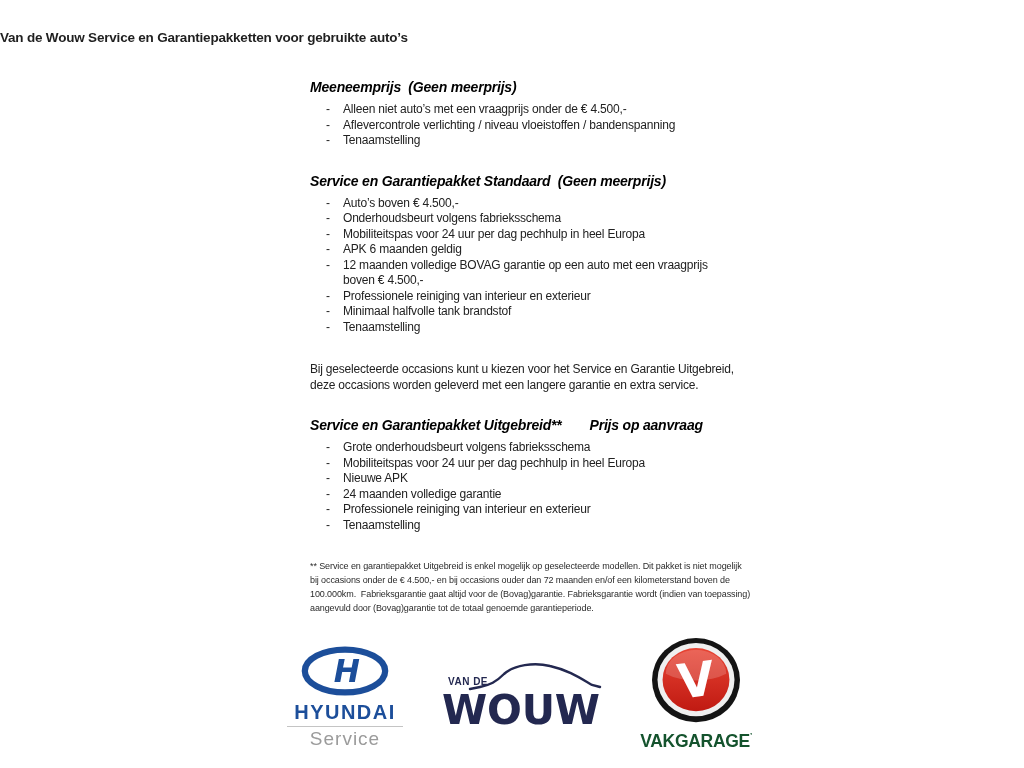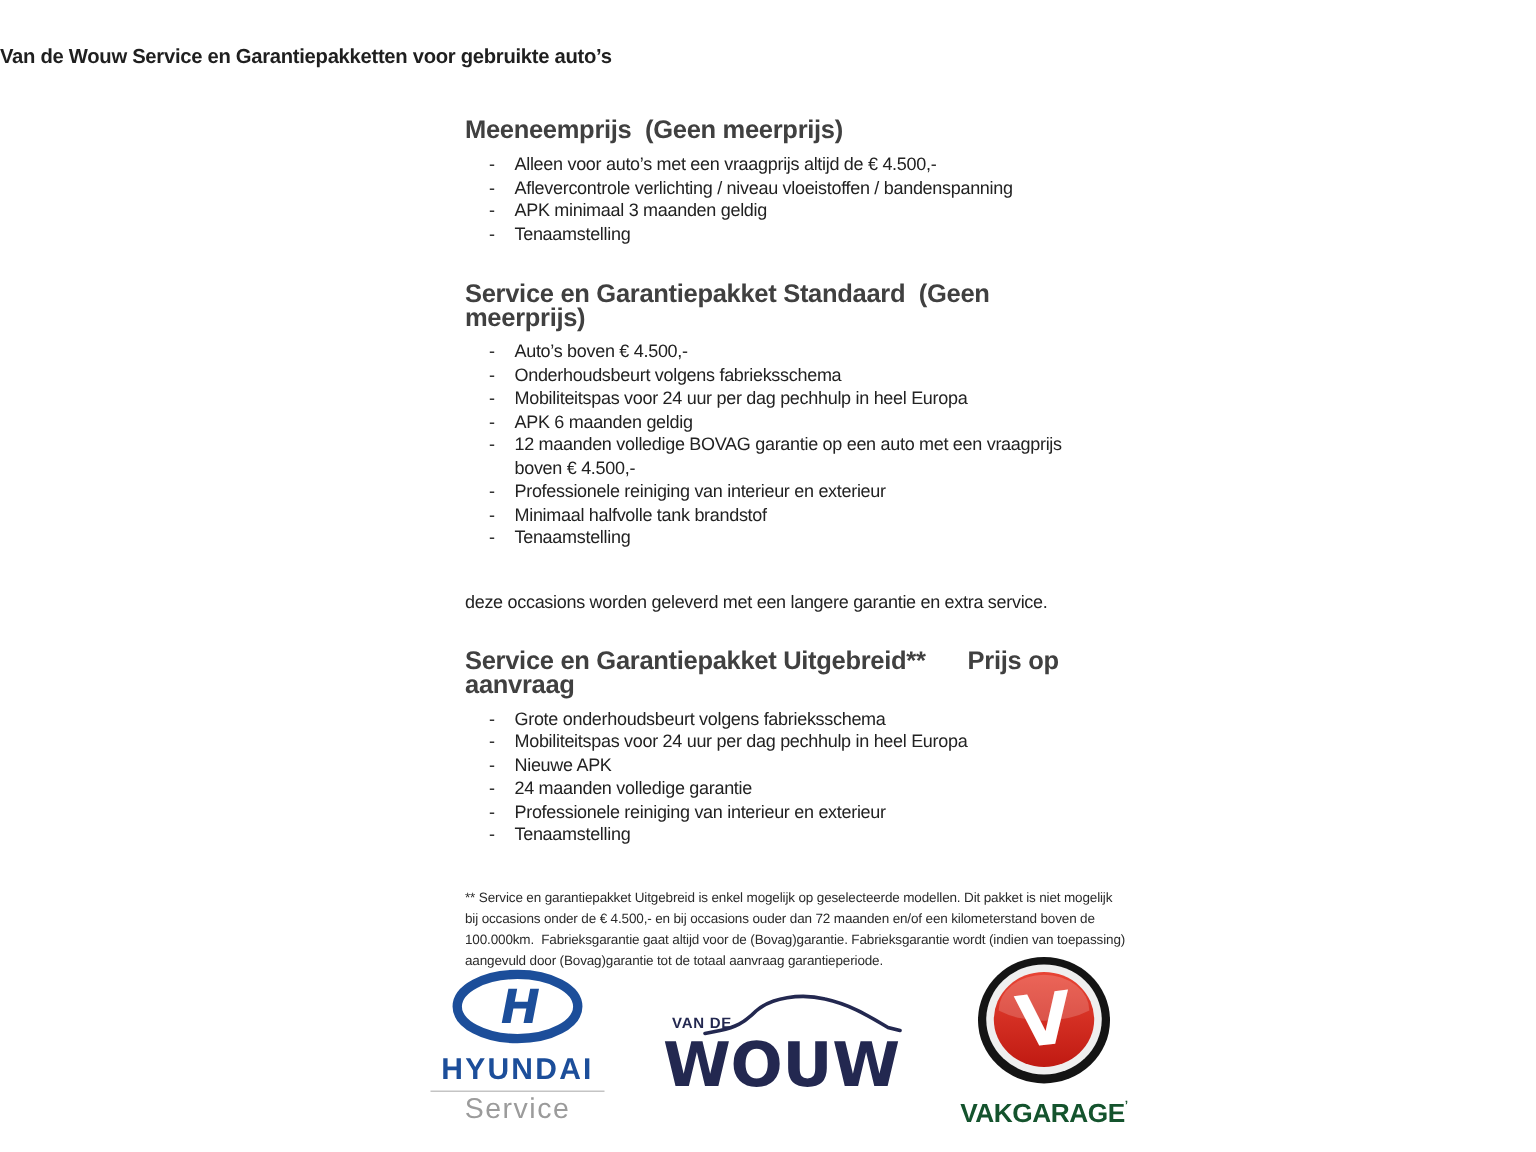--- a/index.html
+++ b/index.html
@@ -14,22 +14,22 @@
   .page { position: relative; width: 1024px; height: 768px; background: #ffffff; }
 
   .doc-title {
     position: absolute; top: 30px; left: 0; width: 100%;
     font-size: 13.5px; font-weight: bold; color: #1f1f1f;
   }
 
   .content { position: absolute; left: 310px; top: 79px; width: 430px; }
 
   .sec-heading {
-    font-size: 17px; font-weight: bold; color: #404040;
-    line-height: 16px; margin: 0;
+    font-size: 14px; font-weight: bold; color: #000000;
+    line-height: 16px; margin: 0; font-style: italic;
   }
   .sec-heading .heading-right { margin-left: 28px; }
 
   ul.dash-list { list-style: none; margin: 7px 0 0 0; padding: 0; width: 416px; }
   ul.dash-list li {
     position: relative; padding-left: 33px;
     font-size: 12px; line-height: 15.5px; color: #222222;
   }
   ul.dash-list li::before {
     content: "-"; position: absolute; left: 16px; top: 0;
@@ -69,59 +69,59 @@
 <body>
 
 <div class="page">
 
   <div class="doc-title">Van de Wouw Service en Garantiepakketten voor gebruikte auto’s</div>
 
   <div class="content">
 
     <h2 class="sec-heading">Meeneemprijs&nbsp; (Geen meerprijs)</h2>
     <ul class="dash-list">
-      <li>Alleen voor auto’s met een vraagprijs altijd de € 4.500,-</li>
+      <li>Alleen niet auto’s met een vraagprijs onder de € 4.500,-</li>
       <li>Aflevercontrole verlichting / niveau vloeistoffen / bandenspanning</li>
-      <li>APK minimaal 3 maanden geldig</li>
       <li>Tenaamstelling</li>
     </ul>
 
     <h2 class="sec-heading gap-24">Service en Garantiepakket Standaard&nbsp; (Geen meerprijs)</h2>
     <ul class="dash-list">
       <li>Auto’s boven € 4.500,-</li>
       <li>Onderhoudsbeurt volgens fabrieksschema</li>
       <li>Mobiliteitspas voor 24 uur per dag pechhulp in heel Europa</li>
       <li>APK 6 maanden geldig</li>
       <li>12 maanden volledige BOVAG garantie op een auto met een vraagprijs boven € 4.500,-</li>
       <li>Professionele reiniging van interieur en exterieur</li>
       <li>Minimaal halfvolle tank brandstof</li>
       <li>Tenaamstelling</li>
     </ul>
 
     <p class="intro">
+      <span>Bij geselecteerde occasions kunt u kiezen voor het Service en Garantie Uitgebreid,</span>
       <span>deze occasions worden geleverd met een langere garantie en extra service.</span>
     </p>
 
     <h2 class="sec-heading gap-24">
       <span>Service en Garantiepakket Uitgebreid**</span><span class="heading-right">Prijs op aanvraag</span>
     </h2>
     <ul class="dash-list">
       <li>Grote onderhoudsbeurt volgens fabrieksschema</li>
       <li>Mobiliteitspas voor 24 uur per dag pechhulp in heel Europa</li>
       <li>Nieuwe APK</li>
       <li>24 maanden volledige garantie</li>
       <li>Professionele reiniging van interieur en exterieur</li>
       <li>Tenaamstelling</li>
     </ul>
 
     <p class="fineprint">
       <span>** Service en garantiepakket Uitgebreid is enkel mogelijk op geselecteerde modellen. Dit pakket is niet mogelijk</span>
       <span>bij occasions onder de € 4.500,- en bij occasions ouder dan 72 maanden en/of een kilometerstand boven de</span>
       <span>100.000km.&nbsp; Fabrieksgarantie gaat altijd voor de (Bovag)garantie. Fabrieksgarantie wordt (indien van toepassing)</span>
-      <span>aangevuld door (Bovag)garantie tot de totaal aanvraag garantieperiode.</span>
+      <span>aangevuld door (Bovag)garantie tot de totaal genoemde garantieperiode.</span>
     </p>
   </div>
 
   <div class="logo logo-hyundai">
     <svg width="90" height="50" viewBox="0 0 100 56">
       <ellipse cx="50" cy="28" rx="45" ry="24" fill="none" stroke="#1c4e9a" stroke-width="7"></ellipse>
       <text x="52" y="40" text-anchor="middle" font-family="DejaVu Sans, sans-serif" font-size="35" font-weight="bold" font-style="italic" fill="#1c4e9a">H</text>
     </svg>
     <div class="hyundai-word">HYUNDAI</div>
     <div class="hyundai-rule"></div>

